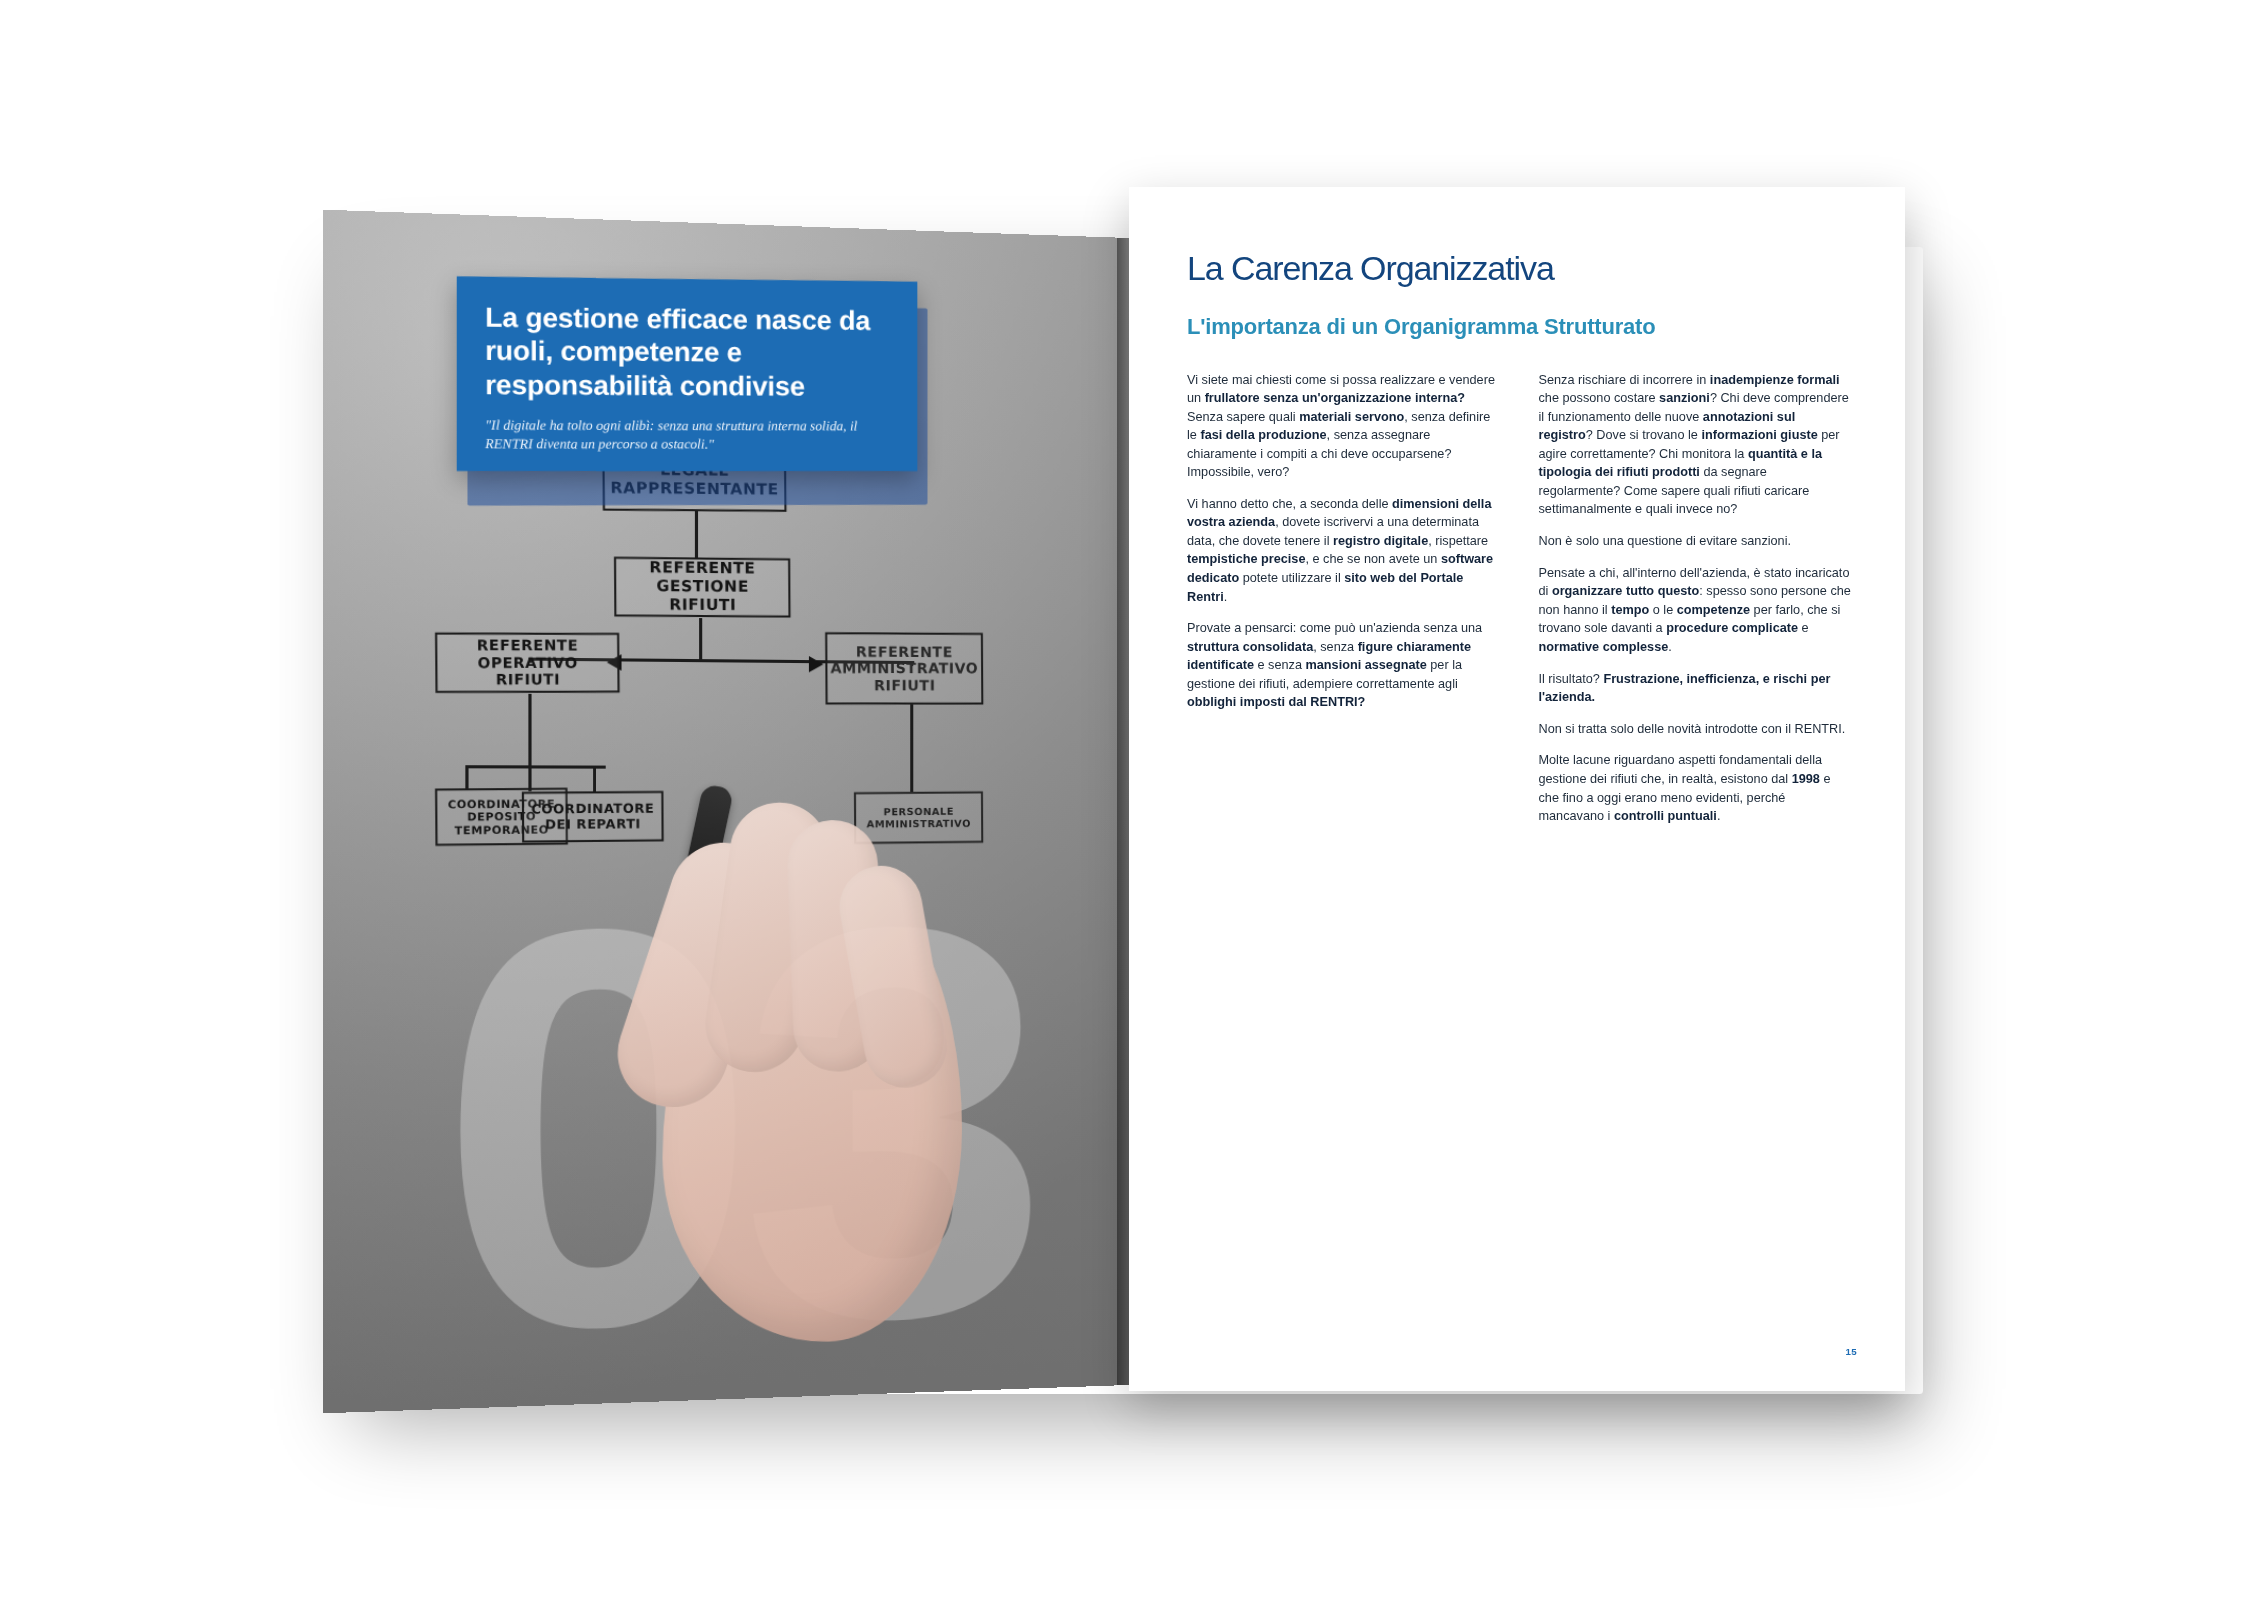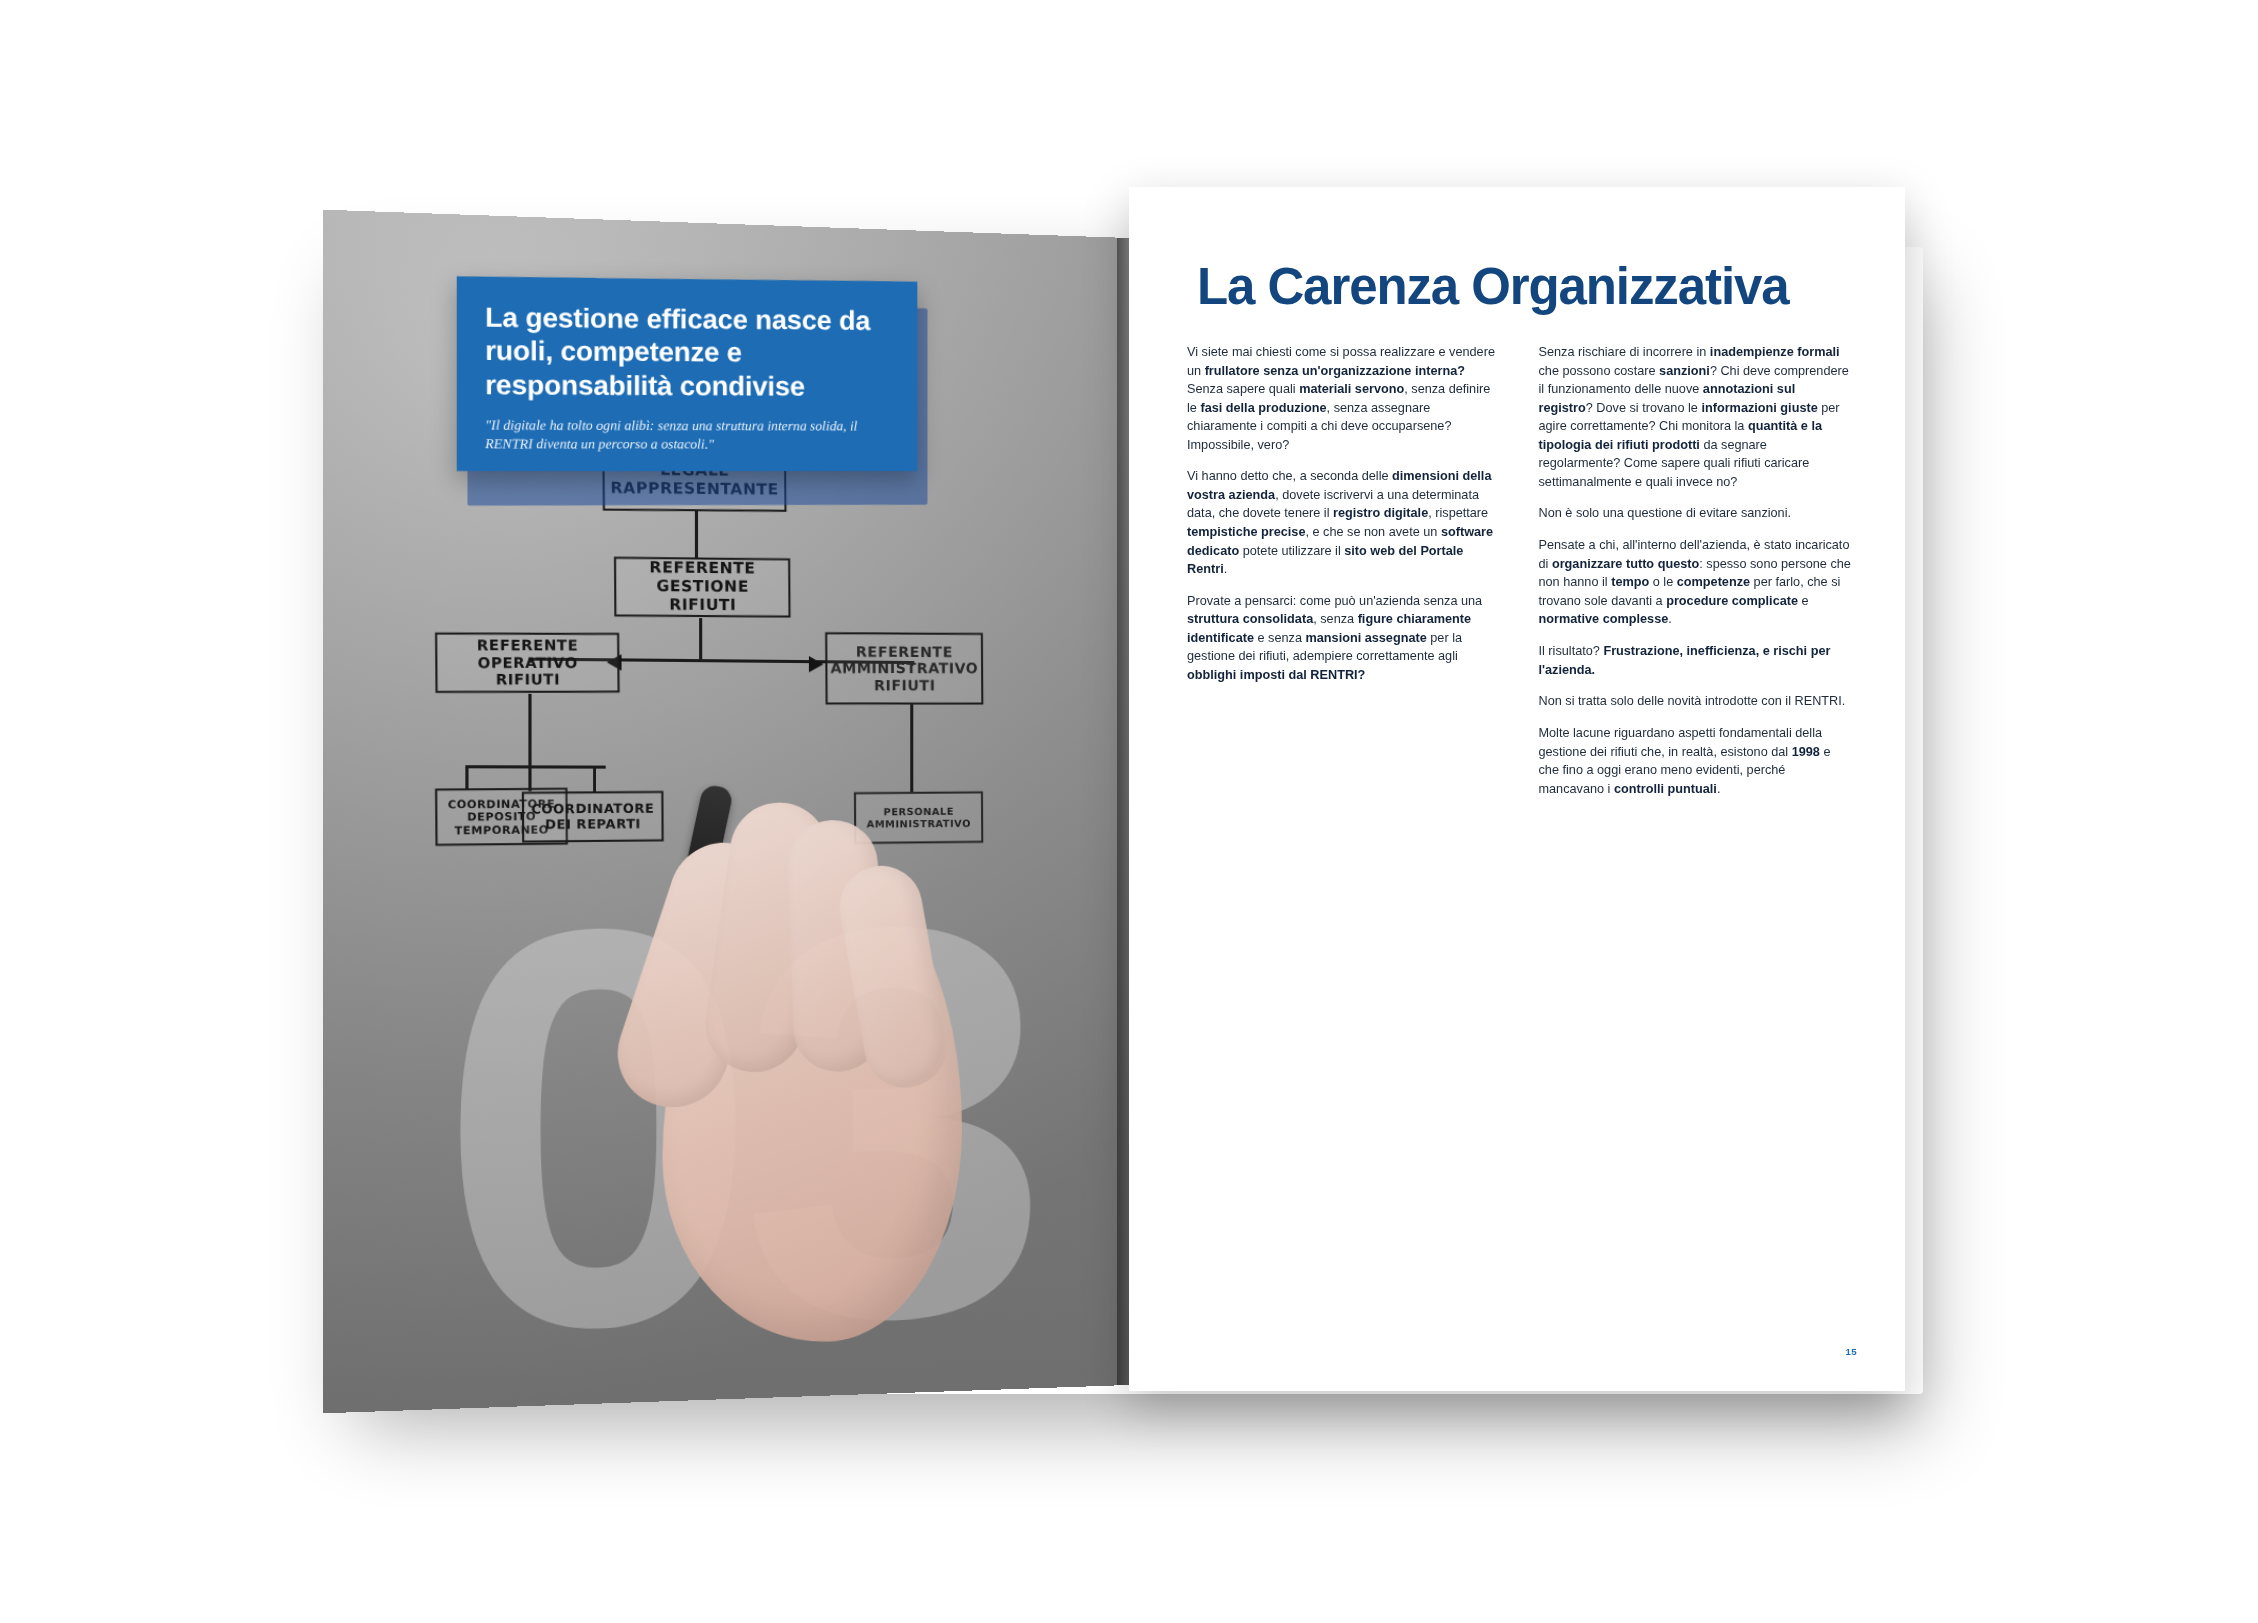--- a/index.html
+++ b/index.html
@@ -148,23 +148,23 @@
   .page-right{
     position:absolute;
     left:776px;top:-51px;width:776px;height:1204px;
     background:#ffffff;
     box-shadow:0 16px 44px rgba(0,0,0,.22);
     padding:64px 53px 35px 58px;
     box-sizing:border-box;
     overflow:hidden;
   }
   .page-right h1{
-    margin:10px;
-    font-size:51px;line-height:1.02;
-    font-weight:700;
+    margin:0;
+    font-size:34px;line-height:1.02;
+    font-weight:400;
     color:#13457e;
     letter-spacing:-1.1px;
   }
   .page-right h3{
     margin:28px 0 0 0;
     font-size:22px;line-height:1.22;
     font-weight:700;
     color:#2b8fb8;
     letter-spacing:-0.2px;
   }
@@ -241,20 +241,21 @@
     <div class="callout">
       <h2>La gestione efficace nasce da ruoli, competenze e responsabilità condivise</h2>
       <div class="quote">"Il digitale ha tolto ogni alibì: senza una struttura interna solida, il RENTRI diventa un percorso a ostacoli."</div>
     </div>
   </div>
 
   <div class="gutter"></div>
 
   <div class="page-right">
     <h1>La Carenza Organizzativa</h1>
+    <h3>L'importanza di un Organigramma Strutturato</h3>
 
     <div class="cols">
       <div class="col" id="col-left">
           <p>Vi siete mai chiesti come si possa realizzare e vendere un <b>frullatore senza un'organizzazione interna?</b> Senza sapere quali <b>materiali servono</b>, senza definire le <b>fasi della produzione</b>, senza assegnare chiaramente i compiti a chi deve occuparsene? Impossibile, vero?</p>
           <p>Vi hanno detto che, a seconda delle <b>dimensioni della vostra azienda</b>, dovete iscrivervi a una determinata data, che dovete tenere il <b>registro digitale</b>, rispettare <b>tempistiche precise</b>, e che se non avete un <b>software dedicato</b> potete utilizzare il <b>sito web del Portale Rentri</b>.</p>
           <p>Provate a pensarci: come può un'azienda senza una <b>struttura consolidata</b>, senza <b>figure chiaramente identificate</b> e senza <b>mansioni assegnate</b> per la gestione dei rifiuti, adempiere correttamente agli <b>obblighi imposti dal RENTRI?</b></p>
         </div>
       <div class="col" id="col-right">
           <p>Senza rischiare di incorrere in <b>inadempienze formali</b> che possono costare <b>sanzioni</b>? Chi deve comprendere il funzionamento delle nuove <b>annotazioni sul registro</b>? Dove si trovano le <b>informazioni giuste</b> per agire correttamente? Chi monitora la <b>quantità e la tipologia dei rifiuti prodotti</b> da segnare regolarmente? Come sapere quali rifiuti caricare settimanalmente e quali invece no?</p>
           <p>Non è solo una questione di evitare sanzioni.</p>

